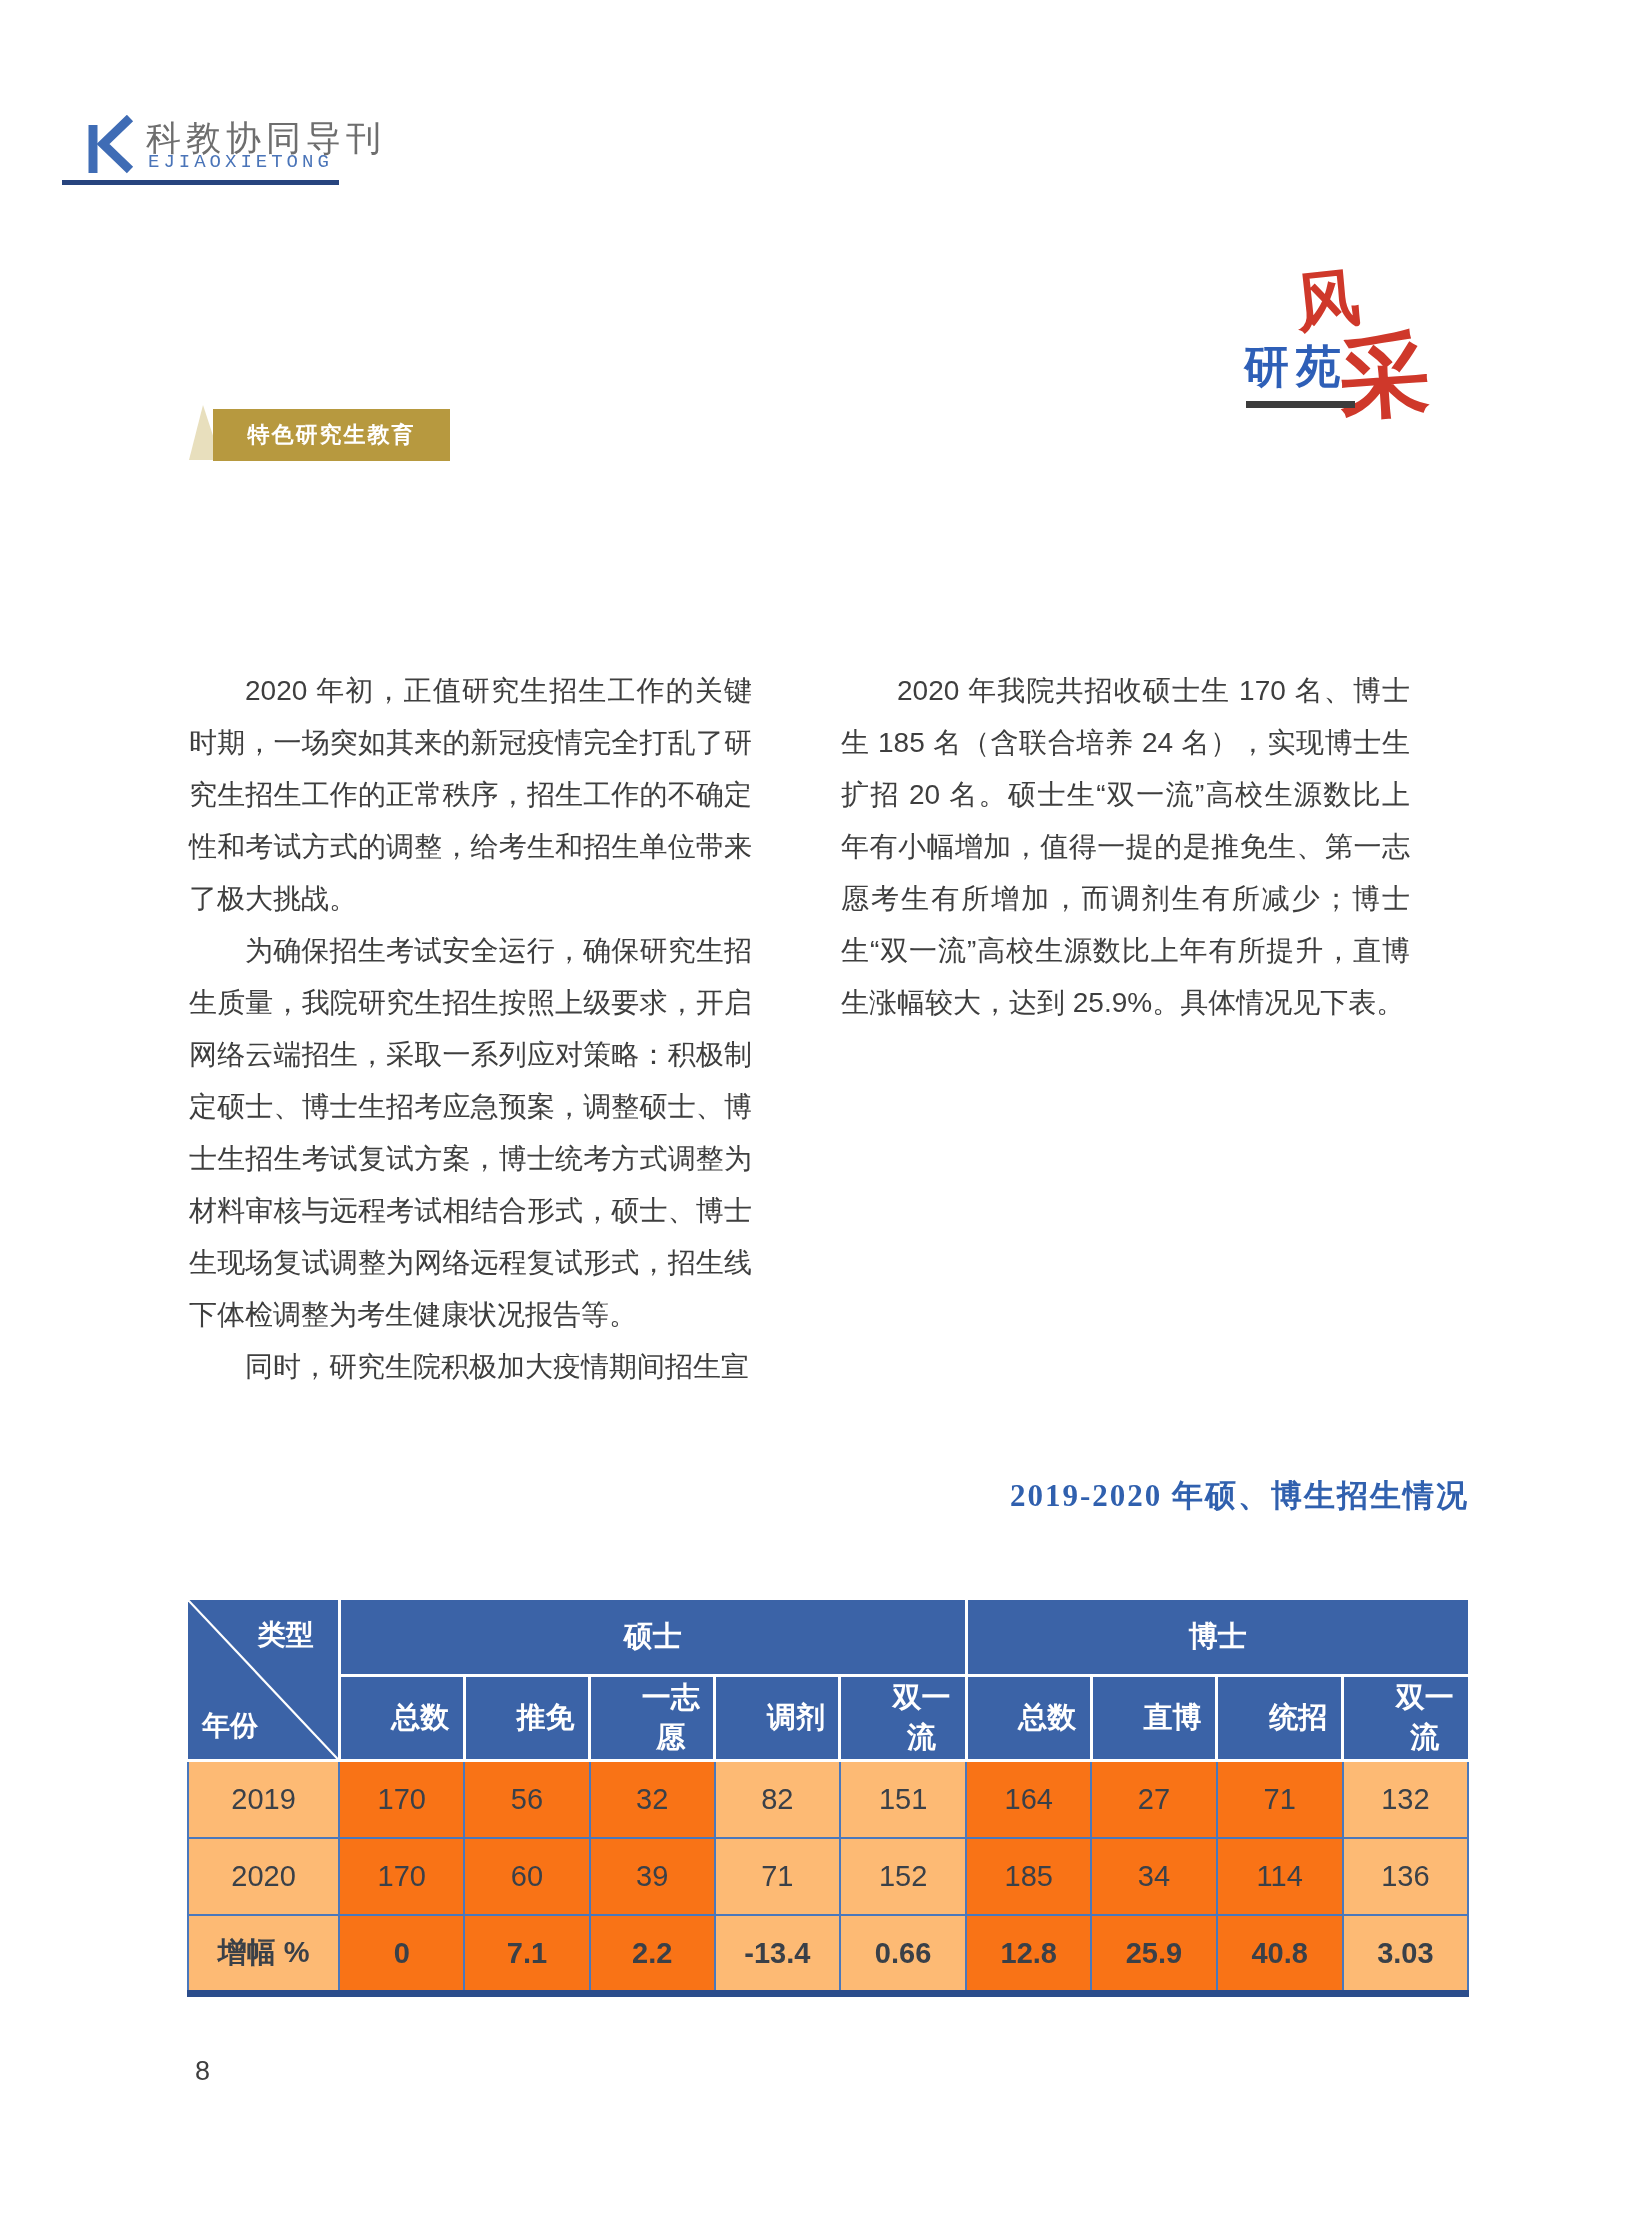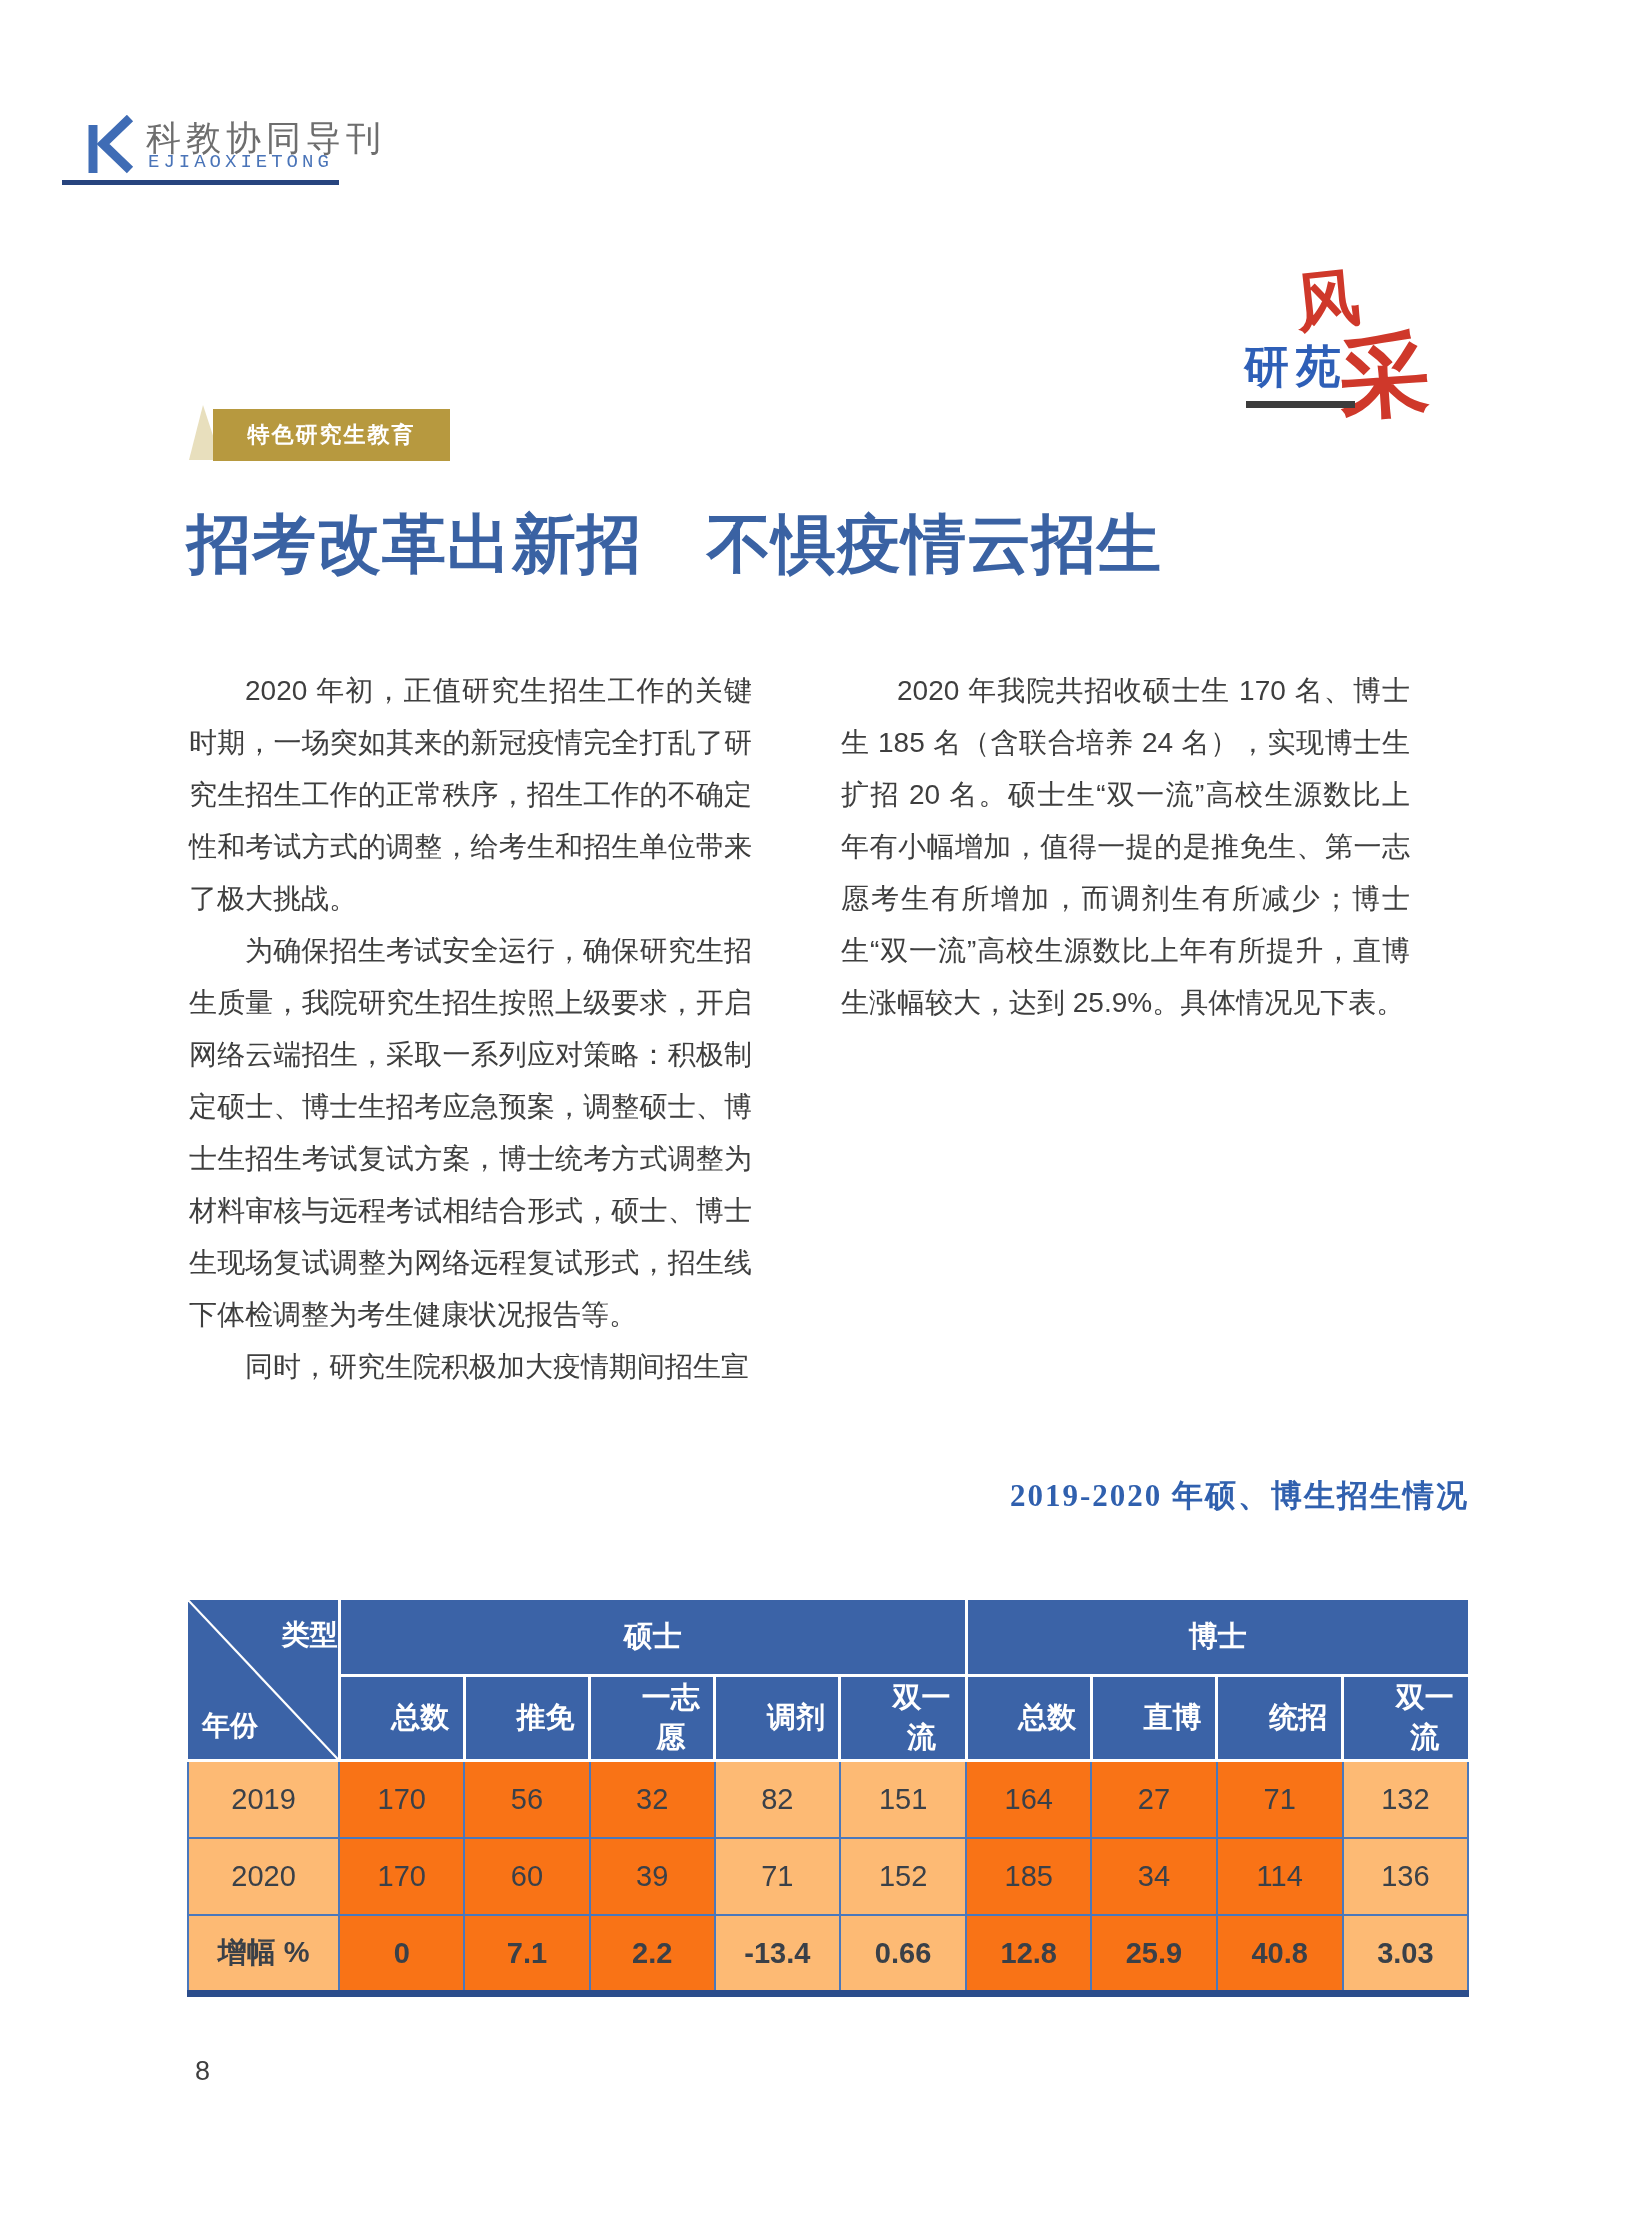--- a/index.html
+++ b/index.html
@@ -50,21 +50,21 @@
   table.adm{position:absolute;left:187px;top:1600px;width:1282px;border-collapse:collapse;
             table-layout:fixed;}
   table.adm td{text-align:center;vertical-align:middle;overflow:hidden;}
   td.hcell{background:#3b63a7;color:#ffffff;font-size:29px;font-weight:bold;
            border:3px solid #ffffff;}
   tr.ghead td{height:72px;border-top:none;}
   tr.shead td{height:76px;padding-left:38px;}
   td.hcell:first-child{border-left:none;}
   td.hcell.hlast{border-right:none;}
   td.corner{position:relative;border-left:none;border-top:none;background:#3b63a7;padding:0;}
-  td.corner .ct{position:absolute;top:16px;right:0;font-size:28px;font-weight:bold;color:#fff;}
+  td.corner .ct{position:absolute;top:16px;right:24px;font-size:28px;font-weight:bold;color:#fff;}
   td.corner .cb{position:absolute;bottom:14px;left:14px;font-size:28px;font-weight:bold;color:#fff;}
   td.corner svg{position:absolute;left:0;top:0;width:100%;height:100%;}
   td.bcell{font-size:29px;color:#3a4048;border:2px solid #4a78bc;background:#f97316;height:73px;}
   td.bcell.shade{background:#fdba74;}
   tr.lastrow td.bcell{border-bottom:7px solid #2b4d8c;height:72px;font-weight:bold;}
 
   
   .page-num{position:absolute;left:195px;top:2056px;font-size:27px;color:#3e3e3e;}
 </style>
 </head>
@@ -83,21 +83,20 @@
   <div class="masthead-rule"></div>
 
   <div class="feng">风</div>
   <div class="cai">采</div>
   <div class="yanyuan">研苑</div>
   <div class="yanyuan-rule"></div>
 
   <div class="badge-tri"></div>
   <div class="badge">特色研究生教育</div>
 
-  <div class="article-title">招考改革出新招　不惧疫情云招生</div>
 
   <div class="col col-left">
     <p class="indent">2020 年初，正值研究生招生工作的关键时期，一场突如其来的新冠疫情完全打乱了研究生招生工作的正常秩序，招生工作的不确定性和考试方式的调整，给考生和招生单位带来了极大挑战。</p>
     <p class="indent">为确保招生考试安全运行，确保研究生招生质量，我院研究生招生按照上级要求，开启网络云端招生，采取一系列应对策略：积极制定硕士、博士生招考应急预案，调整硕士、博士生招生考试复试方案，博士统考方式调整为材料审核与远程考试相结合形式，硕士、博士生现场复试调整为网络远程复试形式，招生线下体检调整为考生健康状况报告等。</p>
     <p class="indent">同时，研究生院积极加大疫情期间招生宣</p>
   </div>
   <div class="col col-right">
     <p class="indent">2020 年我院共招收硕士生 170 名、博士生 185 名（含联合培养 24 名），实现博士生扩招 20 名。硕士生“双一流”高校生源数比上年有小幅增加，值得一提的是推免生、第一志愿考生有所增加，而调剂生有所减少；博士生“双一流”高校生源数比上年有所提升，直博生涨幅较大，达到 25.9%。具体情况见下表。</p>
   </div>
 

